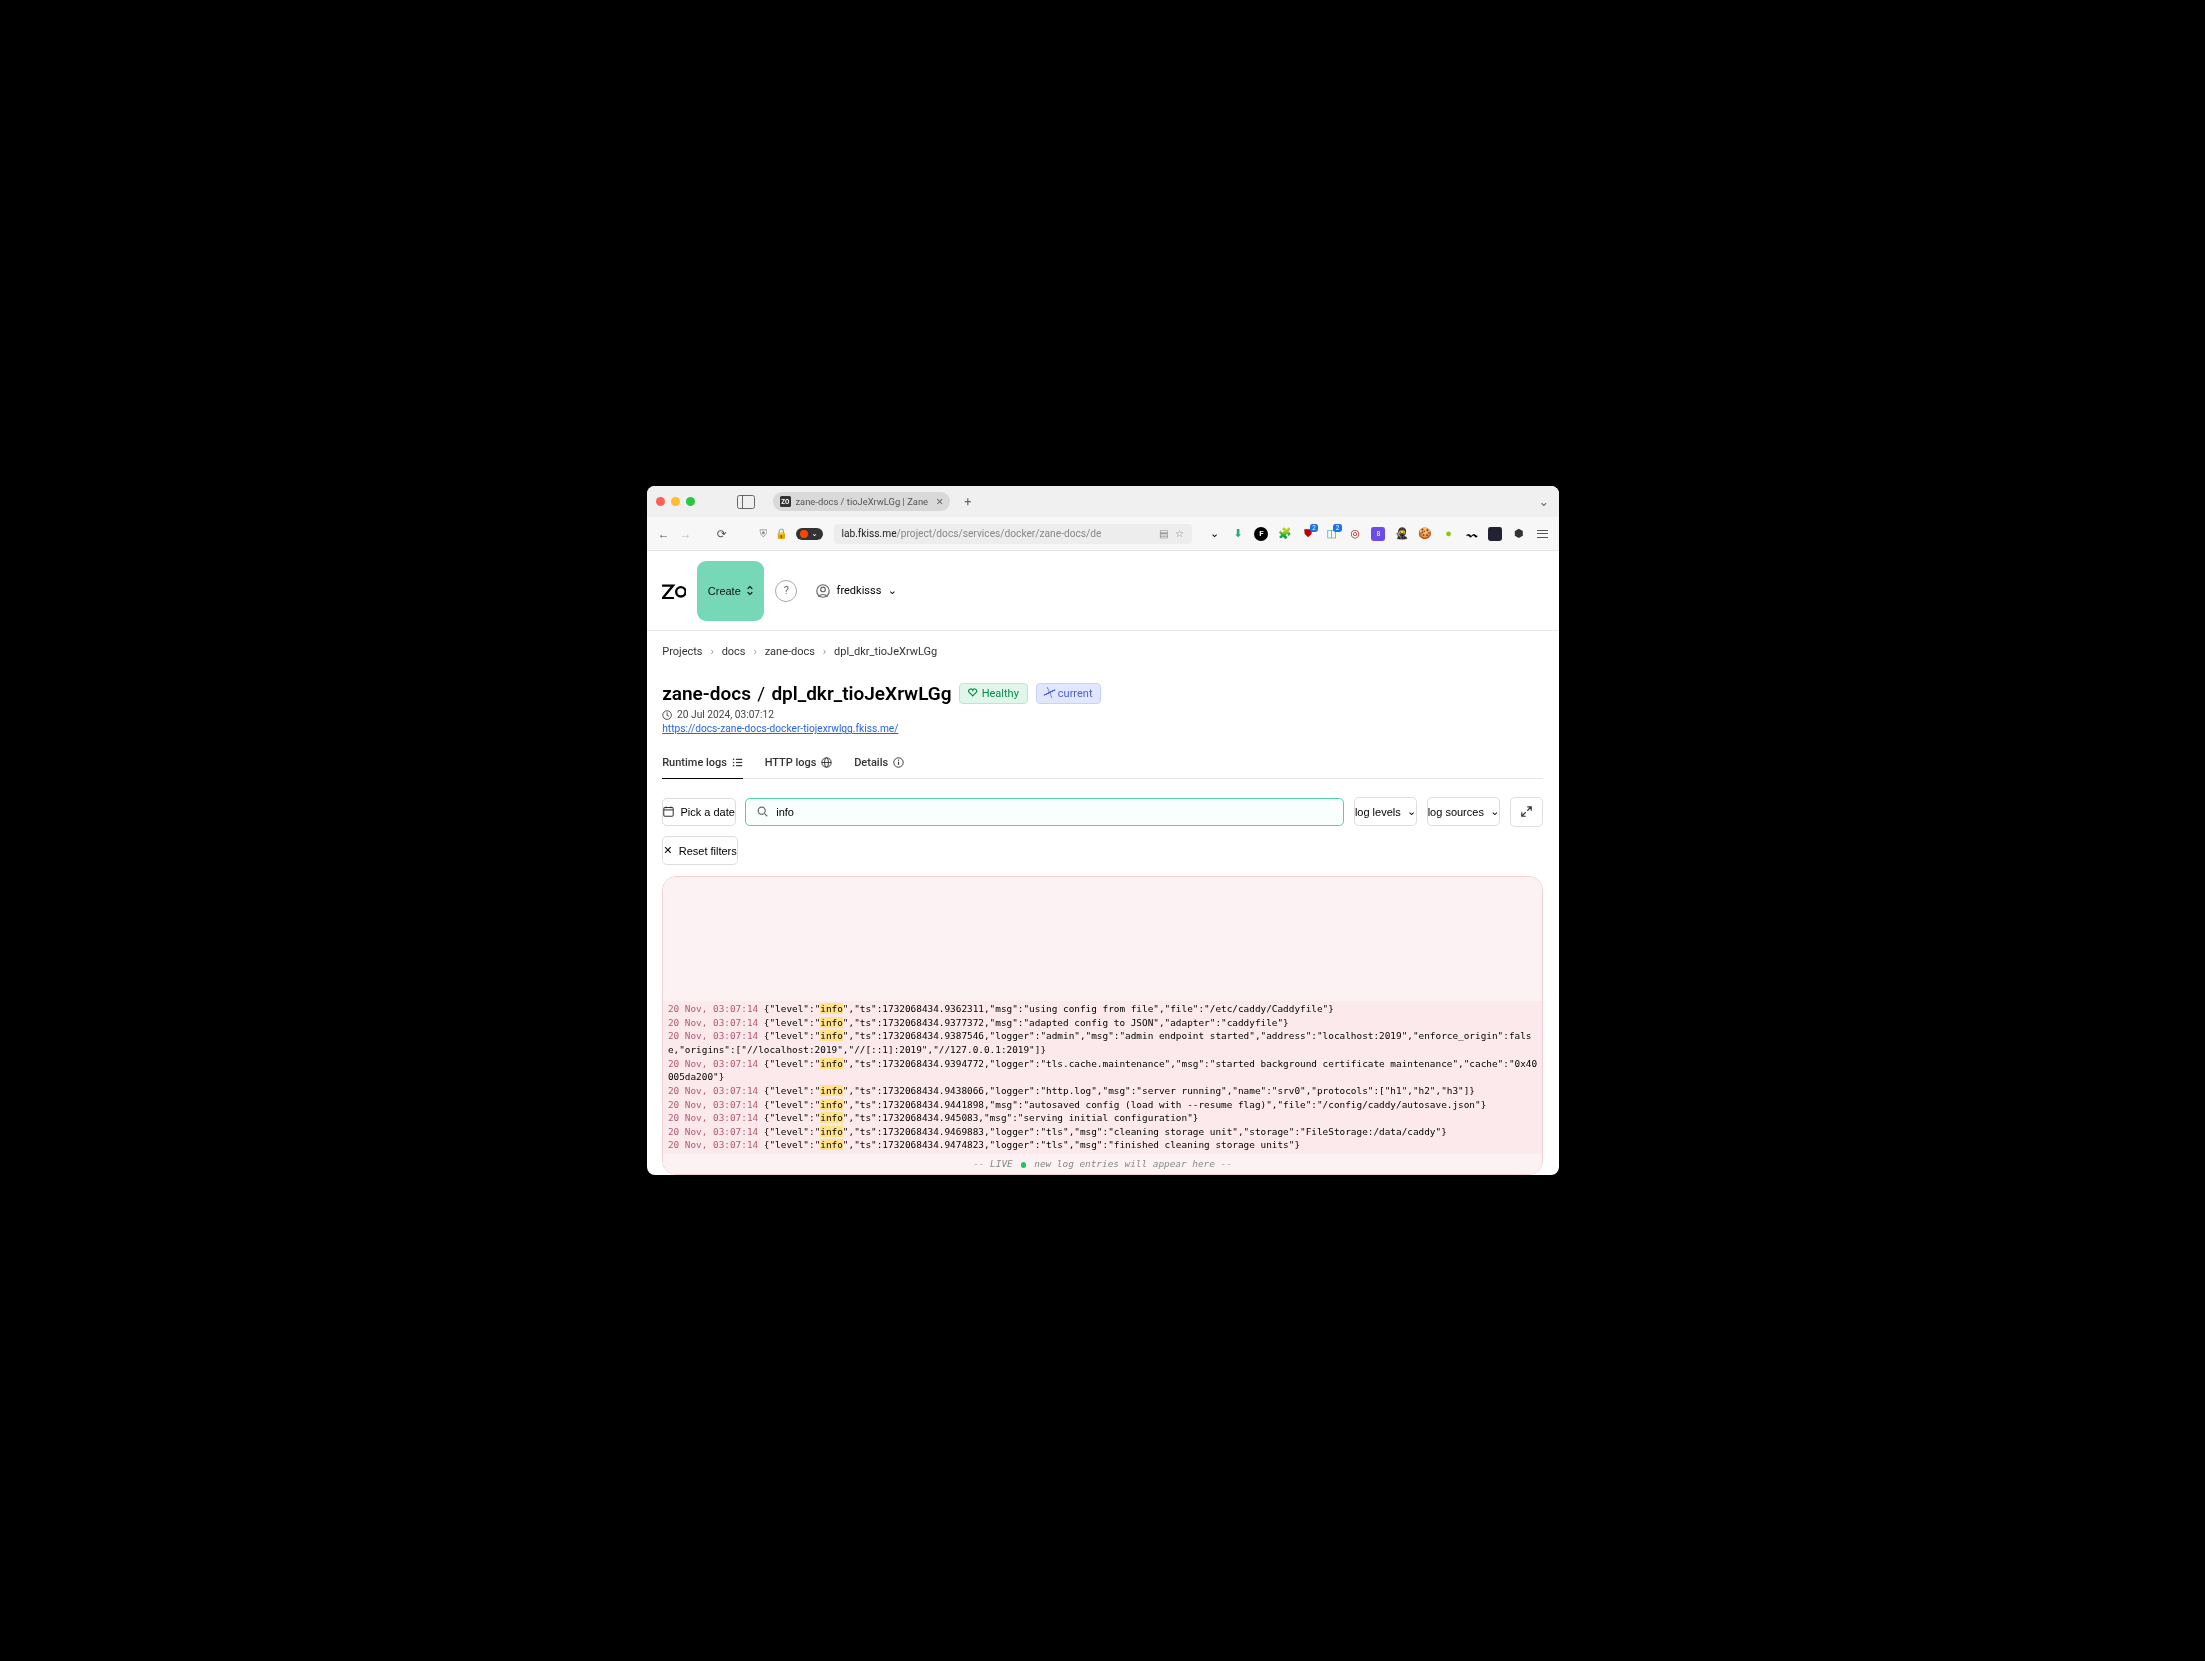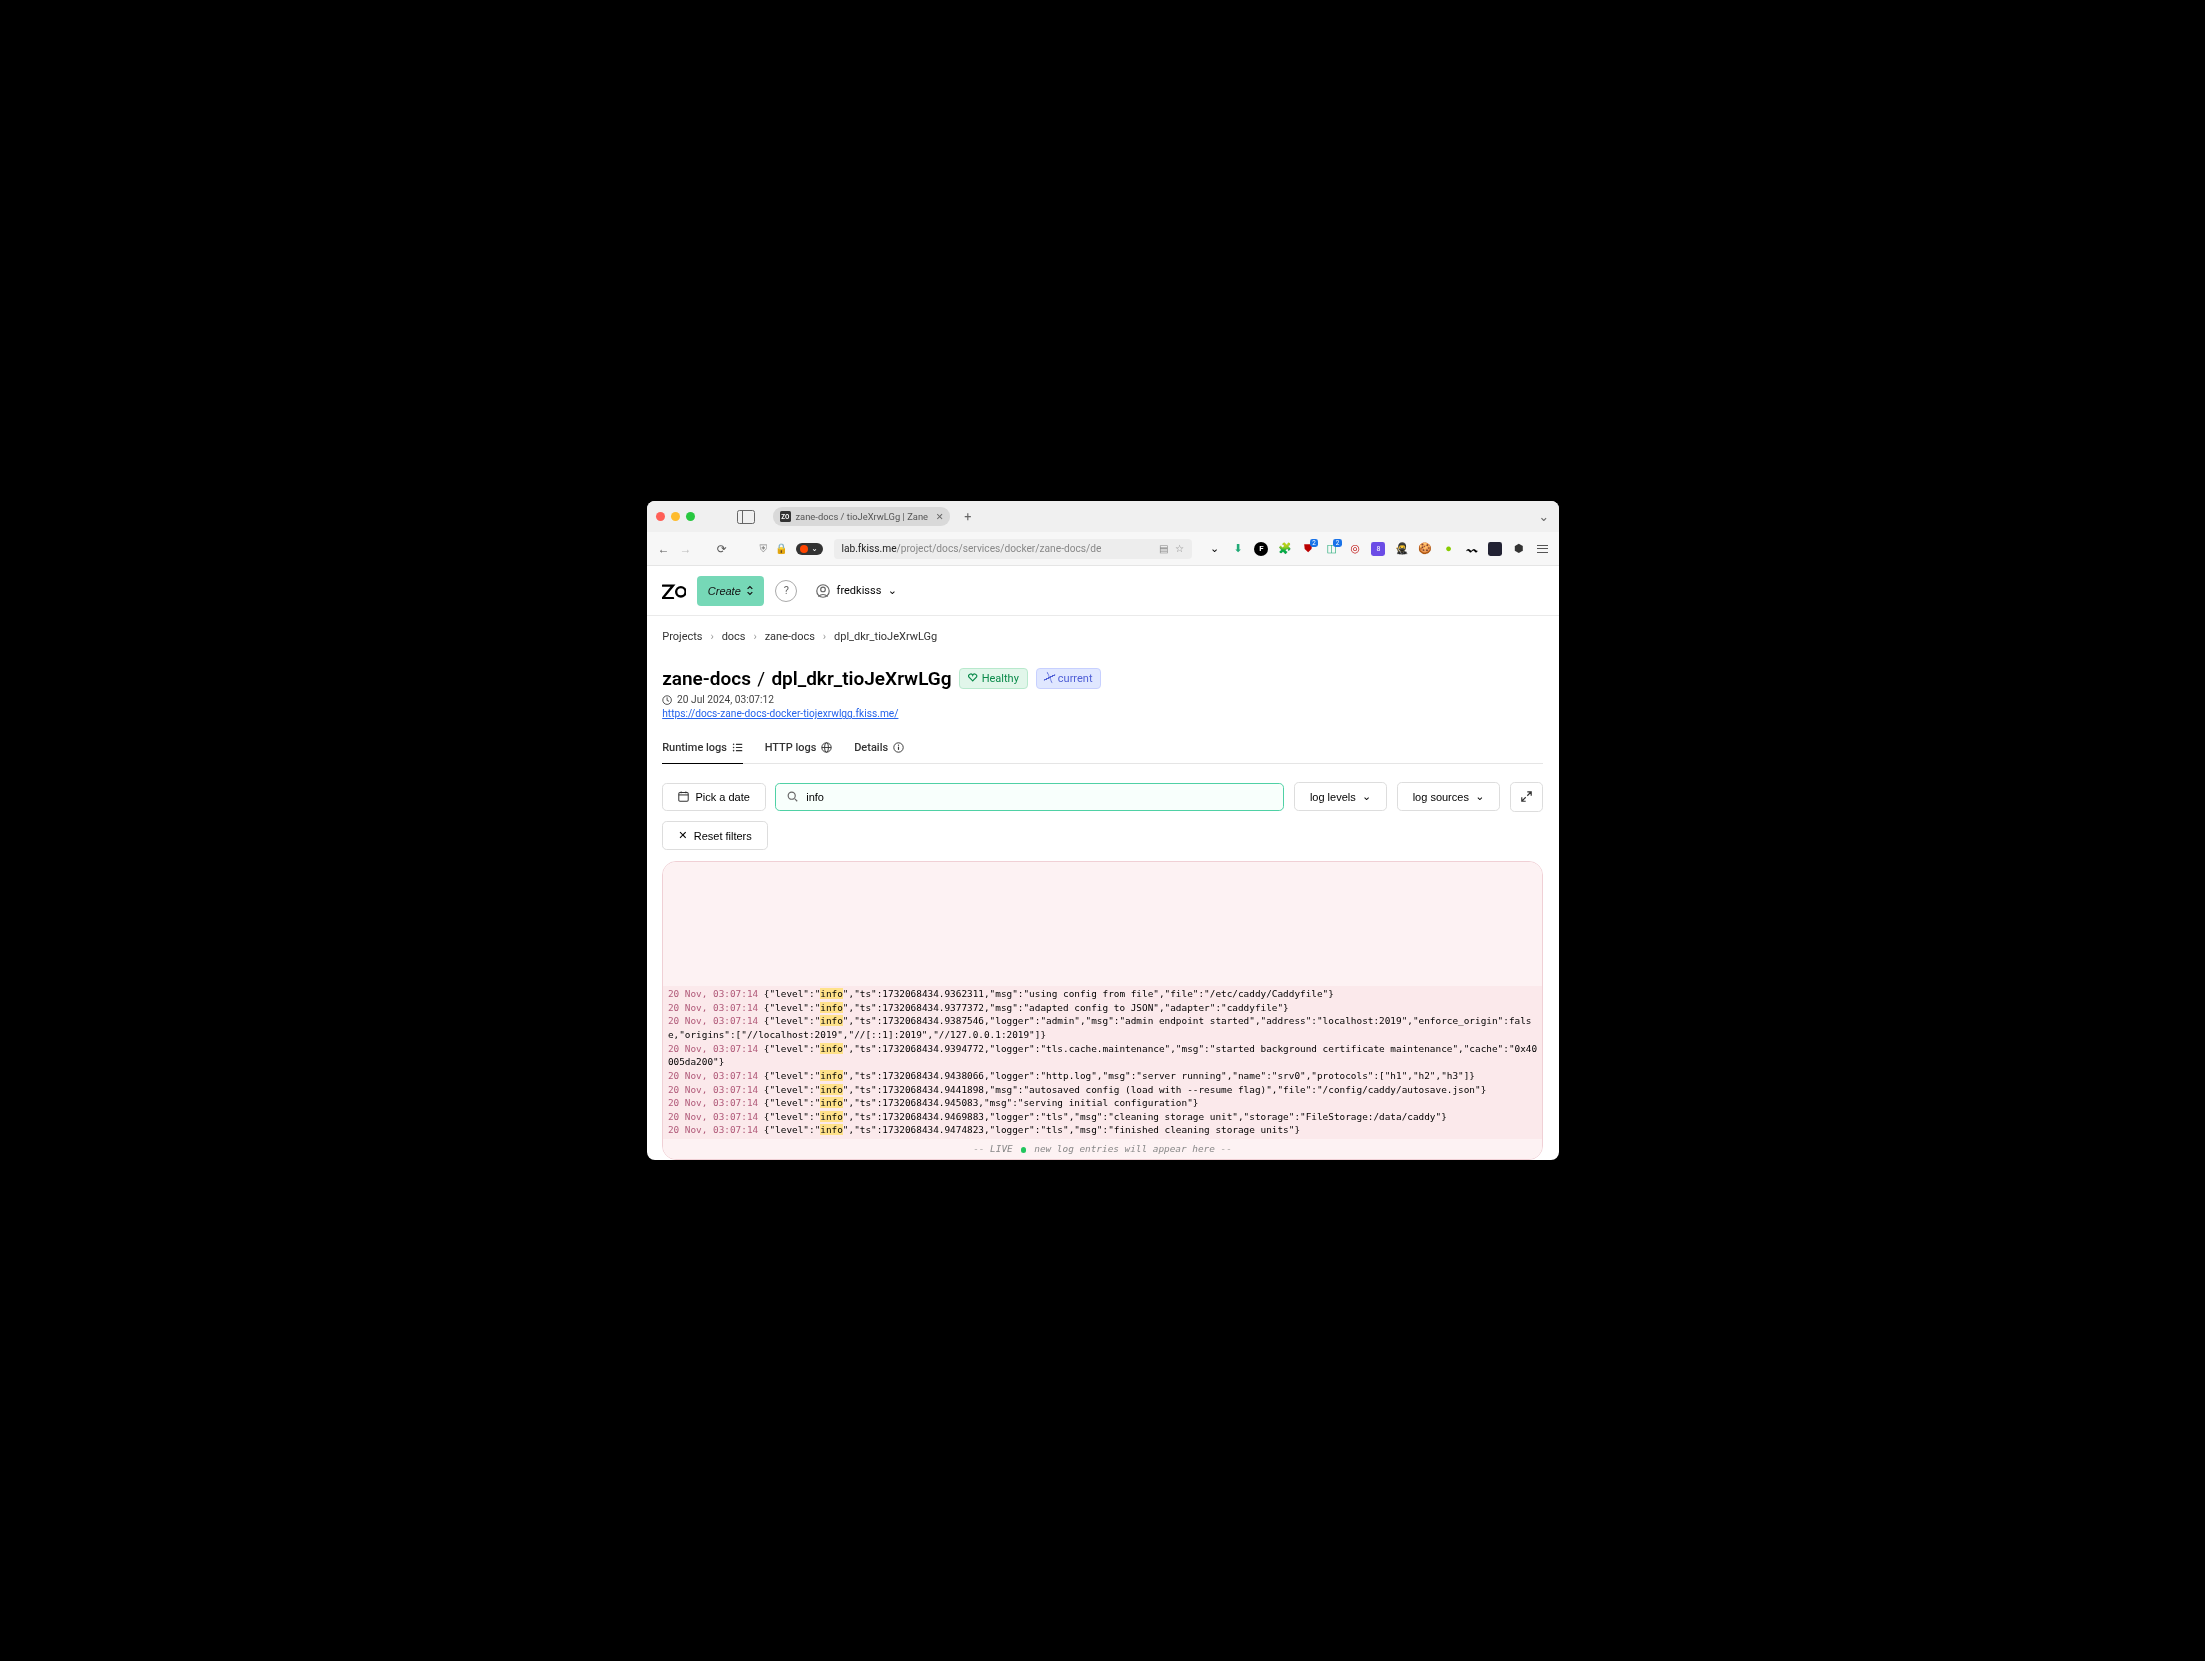--- a/index.html
+++ b/index.html
@@ -87,23 +87,23 @@
 .badge-sm { position: absolute; top: -3.1px; right: -3.1px; background: #1a73e8; color: #fff; font-size: 6.3px; border-radius: 2.4px; padding: 0 2.4px; }
 .hamburger { display: flex; flex-direction: column; gap: 2.4px; }
 .hamburger span { width: 11px; height: 1.2px; background: #555; }
 
 .app-header {
   display: flex; align-items: center; padding: 9.4px 15.7px; gap: 11px;
   border-bottom: 0.8px solid #eaeaea;
 }
 .logo { font-size: 14px; font-weight: 900; letter-spacing: -0.8px; }
 .create-btn {
-  background: #76d8b7; border: none; padding: 9px 11px; border-radius: 4px;
+  background: #76d8b7; border: none; padding: 24px 11px; border-radius: 9px;
   font-size: 11px; font-weight: 500; display: flex; align-items: center; gap: 4.7px;
-  cursor: pointer; color: #111; font-style: italic;
+  cursor: pointer; color: #111;
 }
 .search-wrap {
   flex: 1; display: flex; align-items: center; gap: 7.9px;
   border: 0.8px solid #e0e0e0; border-radius: 17.3px; padding: 6.3px 12.6px;
   background: #fff;
 }
 .search-wrap svg { flex-shrink: 0; }
 .search-wrap input {
   flex: 1; border: none; outline: none; font-size: 11px; background: transparent;
 }
@@ -130,21 +130,21 @@
   display: inline-block; transform: rotate(20deg); }
 .meta-row { margin-top: 4.7px; font-size: 10.2px; color: #444; display: flex; align-items: center; gap: 4.7px; }
 .link-url { color: #2563eb; text-decoration: underline; font-size: 10.2px; cursor: pointer; margin-top: 1.6px; display: inline-block; }
 
 .tabs-row { display: flex; gap: 22px; margin-top: 20.4px; border-bottom: 0.8px solid #e5e5e5; }
 .tab-item { padding: 0 0 9.4px; font-size: 11px; font-weight: 500; cursor: pointer; display: flex; align-items: center; gap: 4.7px; color: #333; }
 .tab-item.active { border-bottom: 1.6px solid #000; margin-bottom: -0.8px; }
 
 .filters { display: flex; gap: 9.4px; margin-top: 17.3px; align-items: center; }
 .filter-btn {
-  border: 0.8px solid #ddd; background: #fff; padding: 7px 15px; border-radius: 4.7px;
+  border: 0.8px solid #ddd; background: #fff; padding: 7px 0; border-radius: 4.7px;
   font-size: 11px; display: flex; align-items: center; gap: 6.3px; cursor: pointer;
 }
 .search-filter {
   flex: 1; border: 1.2px solid #4fd1a5; border-radius: 4.7px; padding: 7px 11px;
   display: flex; align-items: center; gap: 7.9px; background: #f8fffc;
 }
 .search-filter input { flex: 1; border: none; outline: none; font-size: 11px; background: transparent; }
 .expand-btn {
   border: 0.8px solid #ddd; background: #fff; width: 33px; height: 30px; border-radius: 4.7px;
   display: flex; align-items: center; justify-content: center; cursor: pointer;

